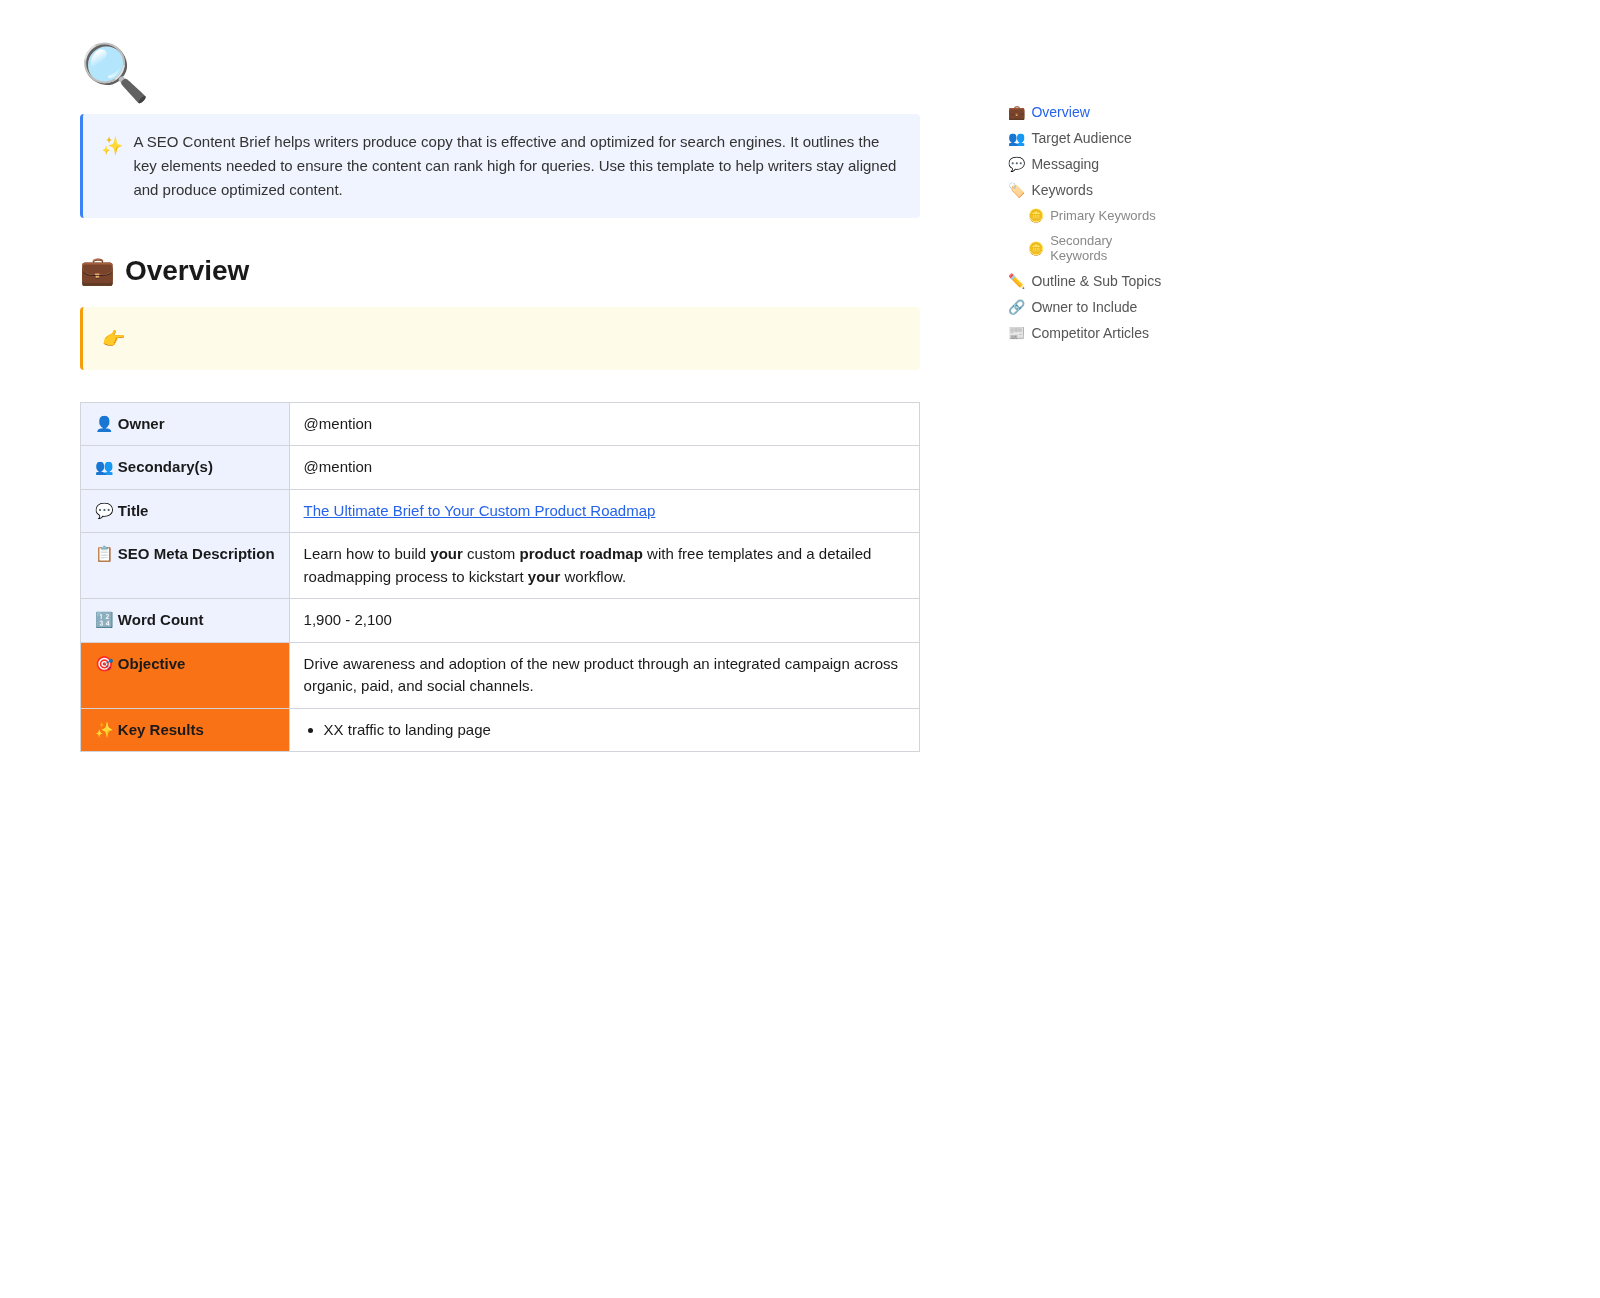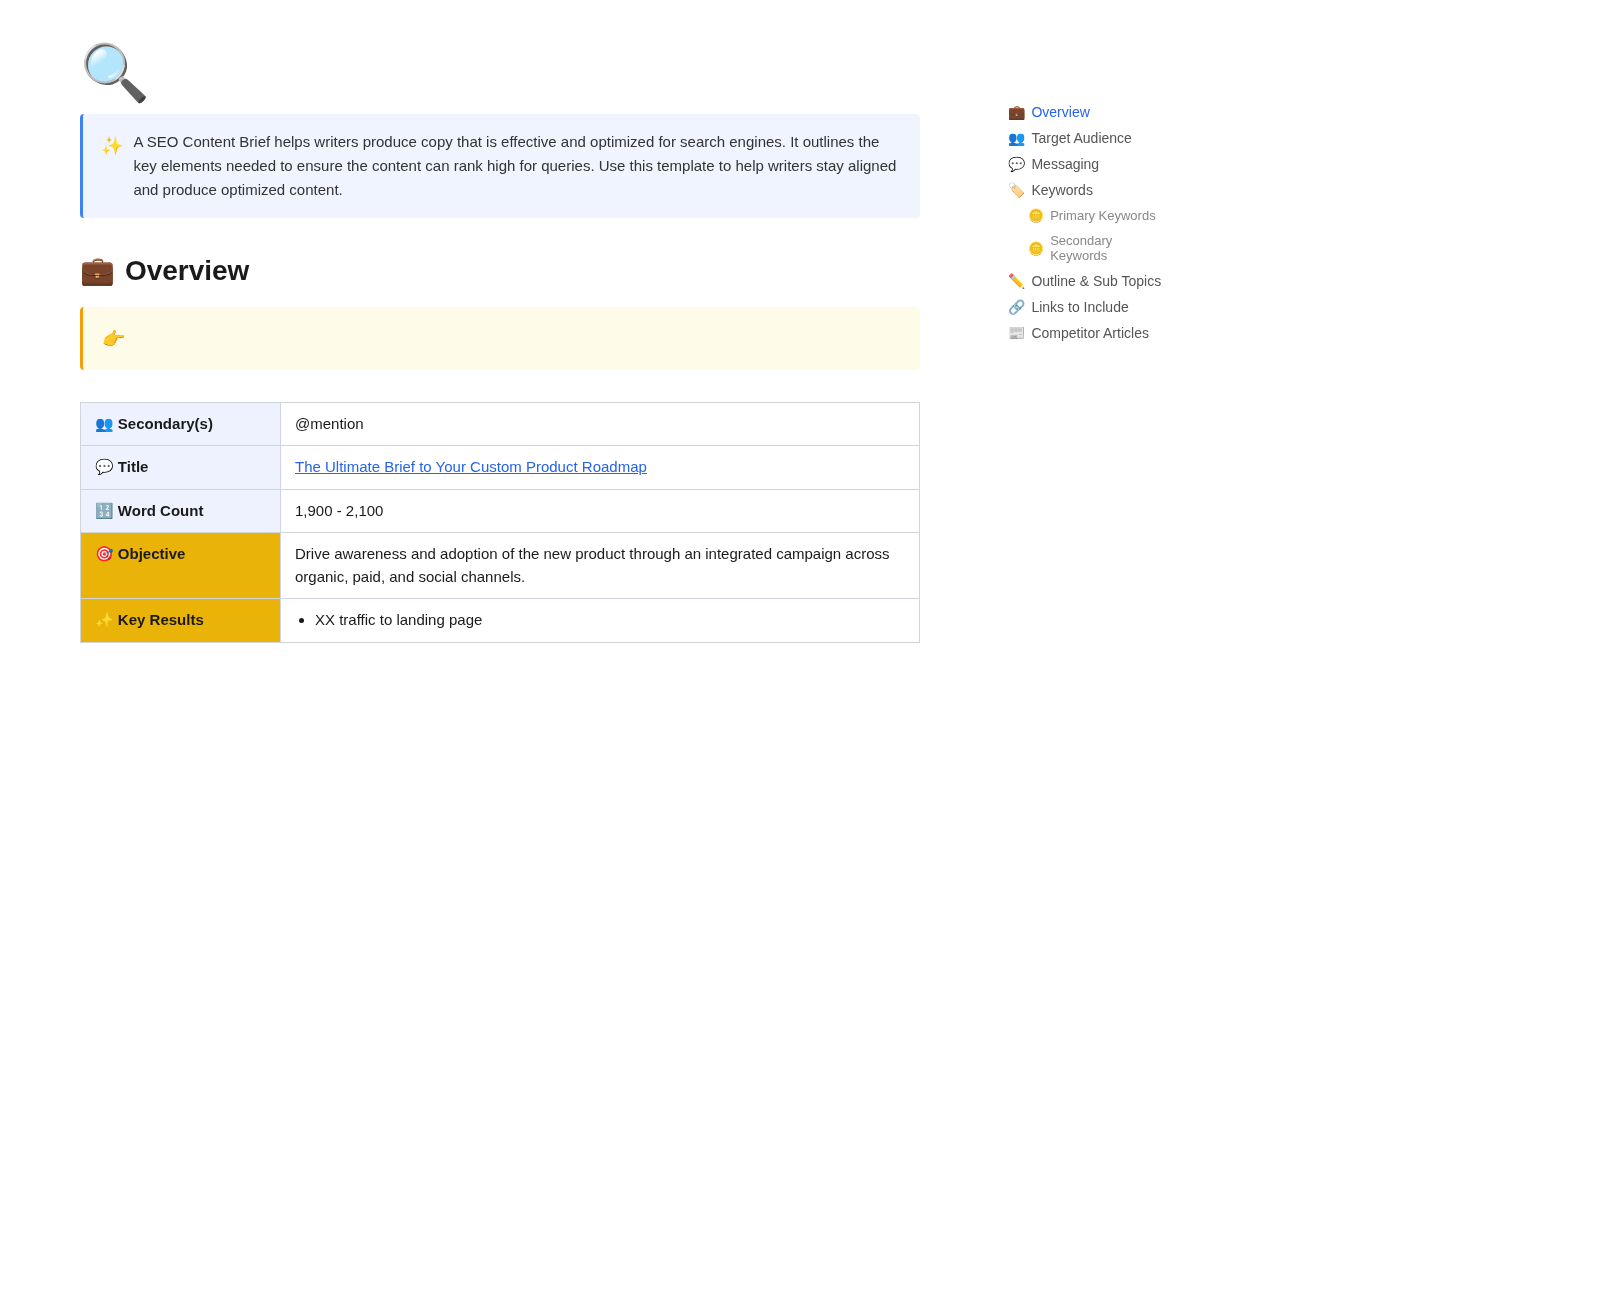--- a/index.html
+++ b/index.html
@@ -93,21 +93,21 @@
       vertical-align: top;
       line-height: 1.5;
     }
     .info-table td:first-child {
       background: #eef2ff;
       font-weight: 700;
       white-space: nowrap;
       width: 200px;
     }
     .info-table td.yellow-bg {
-      background: #eab308;
+      background: #f97316;
       font-weight: 700;
     }
     .link-blue {
       color: #2563eb;
       text-decoration: underline;
     }
     .callout-icon { font-size: 18px; flex-shrink: 0; margin-top: 2px; }
     ul { padding-left: 20px; }
     ul li { margin-bottom: 0; }
   </style>
@@ -129,27 +129,37 @@
     <span>Overview</span>
   </h2>
 
   <div class="callout-yellow">
     <span class="callout-icon">👉</span>
   </div>
 
   <table class="info-table">
     <tbody>
       <tr>
+        <td>👤 <strong>Owner</strong></td>
+        <td>@mention</td>
+      </tr>
+      <tr>
         <td>👥 <strong>Secondary(s)</strong></td>
         <td>@mention</td>
       </tr>
       <tr>
         <td>💬 <strong>Title</strong></td>
         <td>
           <a class="link-blue" href="#">The Ultimate Brief to Your Custom Product Roadmap</a>
+        </td>
+      </tr>
+      <tr>
+        <td>📋 <strong>SEO Meta Description</strong></td>
+        <td>
+          Learn how to build <strong>your</strong> custom <strong>product roadmap</strong> with free templates and a detailed roadmapping process to kickstart <strong>your</strong> workflow.
         </td>
       </tr>
       <tr>
         <td>🔢 <strong>Word Count</strong></td>
         <td>1,900 - 2,100</td>
       </tr>
       <tr>
         <td class="yellow-bg">🎯 <strong>Objective</strong></td>
         <td>Drive awareness and adoption of the new product through an integrated campaign across organic, paid, and social channels.</td>
       </tr>
@@ -190,19 +200,19 @@
   <div class="sidebar-item sub">
     <span>🪙</span>
     <span>Secondary Keywords</span>
   </div>
   <div class="sidebar-item">
     <span>✏️</span>
     <span>Outline &amp; Sub Topics</span>
   </div>
   <div class="sidebar-item">
     <span>🔗</span>
-    <span>Links to Include</span>
+    <span>Owner to Include</span>
   </div>
   <div class="sidebar-item">
     <span>📰</span>
     <span>Competitor Articles</span>
   </div>
 </div>
 
 </body></html>

